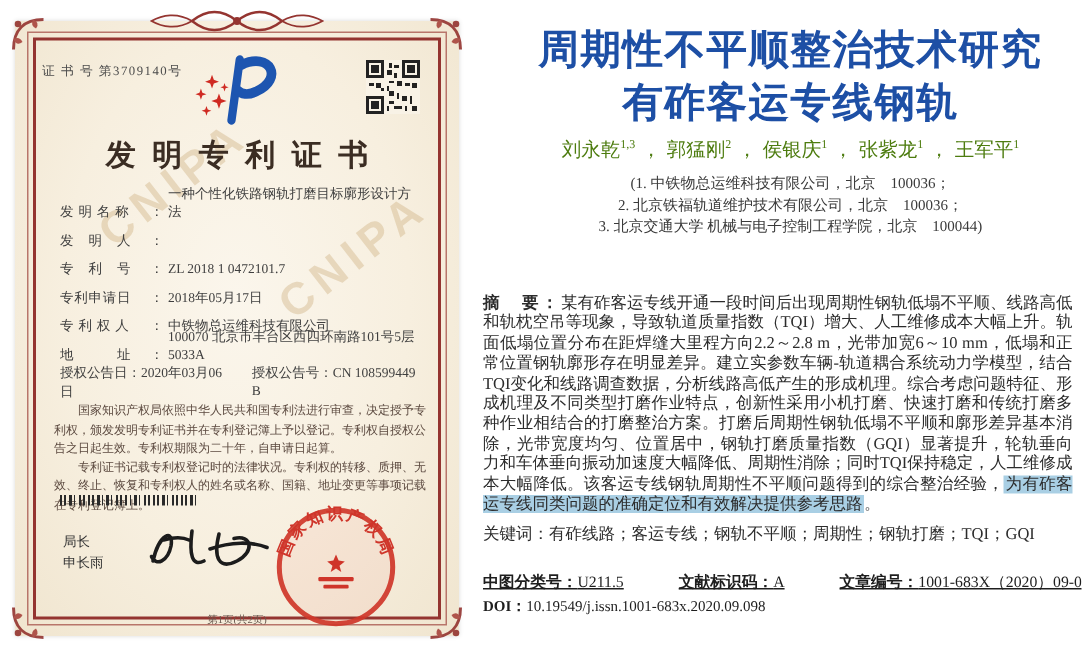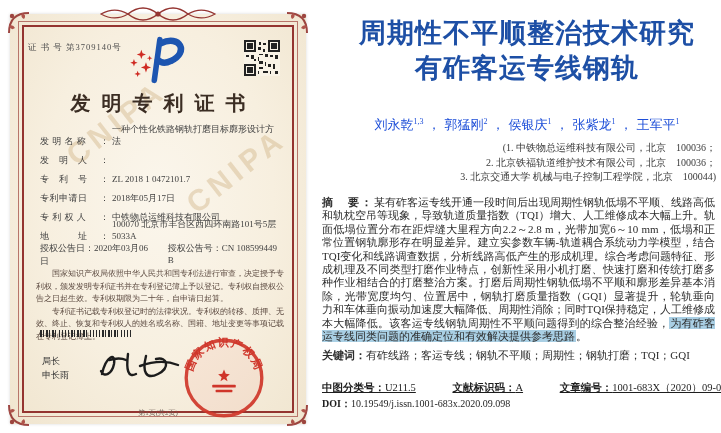--- a/index.html
+++ b/index.html
@@ -50,32 +50,32 @@
   .director{position:absolute;left:32px;top:340px;font-size:9px;color:#333;line-height:14px;}
   .signature{position:absolute;left:82px;top:330px;}
   .seal{position:absolute;left:172px;top:322px;}
   .page-footer{position:absolute;left:0;right:0;top:394px;text-align:center;font-size:7px;color:#6a5a50;}
   
   .paper{position:absolute;left:338px;top:0;width:378px;height:433px;font-family:"Liberation Serif",serif;}
   .paper-title{
     margin:16px 0 0 0;text-align:center;font-family:"Liberation Sans",sans-serif;
     font-weight:700;font-size:27px;line-height:35px;letter-spacing:1px;
   }
-  .authors{margin-top:30px;text-align:center;font-size:13px;color:#1d4ed8;}
+  .authors{margin-top:5px;text-align:center;font-size:13px;color:#4d7c0f;}
   .authors sup{font-size:8px;}
   .author-sep{margin:0 4px;}
-  .affils{margin-top:7px;text-align:right;font-size:10px;line-height:14.5px;color:#3a3a3a;}
+  .affils{margin-top:7px;text-align:center;font-size:10px;line-height:14.5px;color:#3a3a3a;}
   .abstract{
     position:absolute;left:-16px;top:196px;width:393px;
     font-size:11px;line-height:13.4px;text-align:justify;color:#2c2c2c;
   }
   .abstract .abs-label{font-weight:700;letter-spacing:2px;}
   .hl{padding:0 1px;}
   .keywords{position:absolute;left:-16px;top:348px;width:393px;font-size:11px;color:#2c2c2c;}
-  .keywords .kw-label{font-weight:700;}
+  .keywords .kw-label{font-weight:400;}
   .meta{position:absolute;left:-16px;top:381px;width:393px;font-size:10.5px;color:#1e1e1e;white-space:nowrap;}
   .meta b{font-weight:700;}
   .meta .m-item{margin-right:34px;text-decoration:underline;}
   .doi{position:absolute;left:-16px;top:397px;font-size:10px;color:#1e1e1e;}
 </style>
 </head>
 <body>
 
 <div class="cert">
   <div class="cert-frame-outer">

